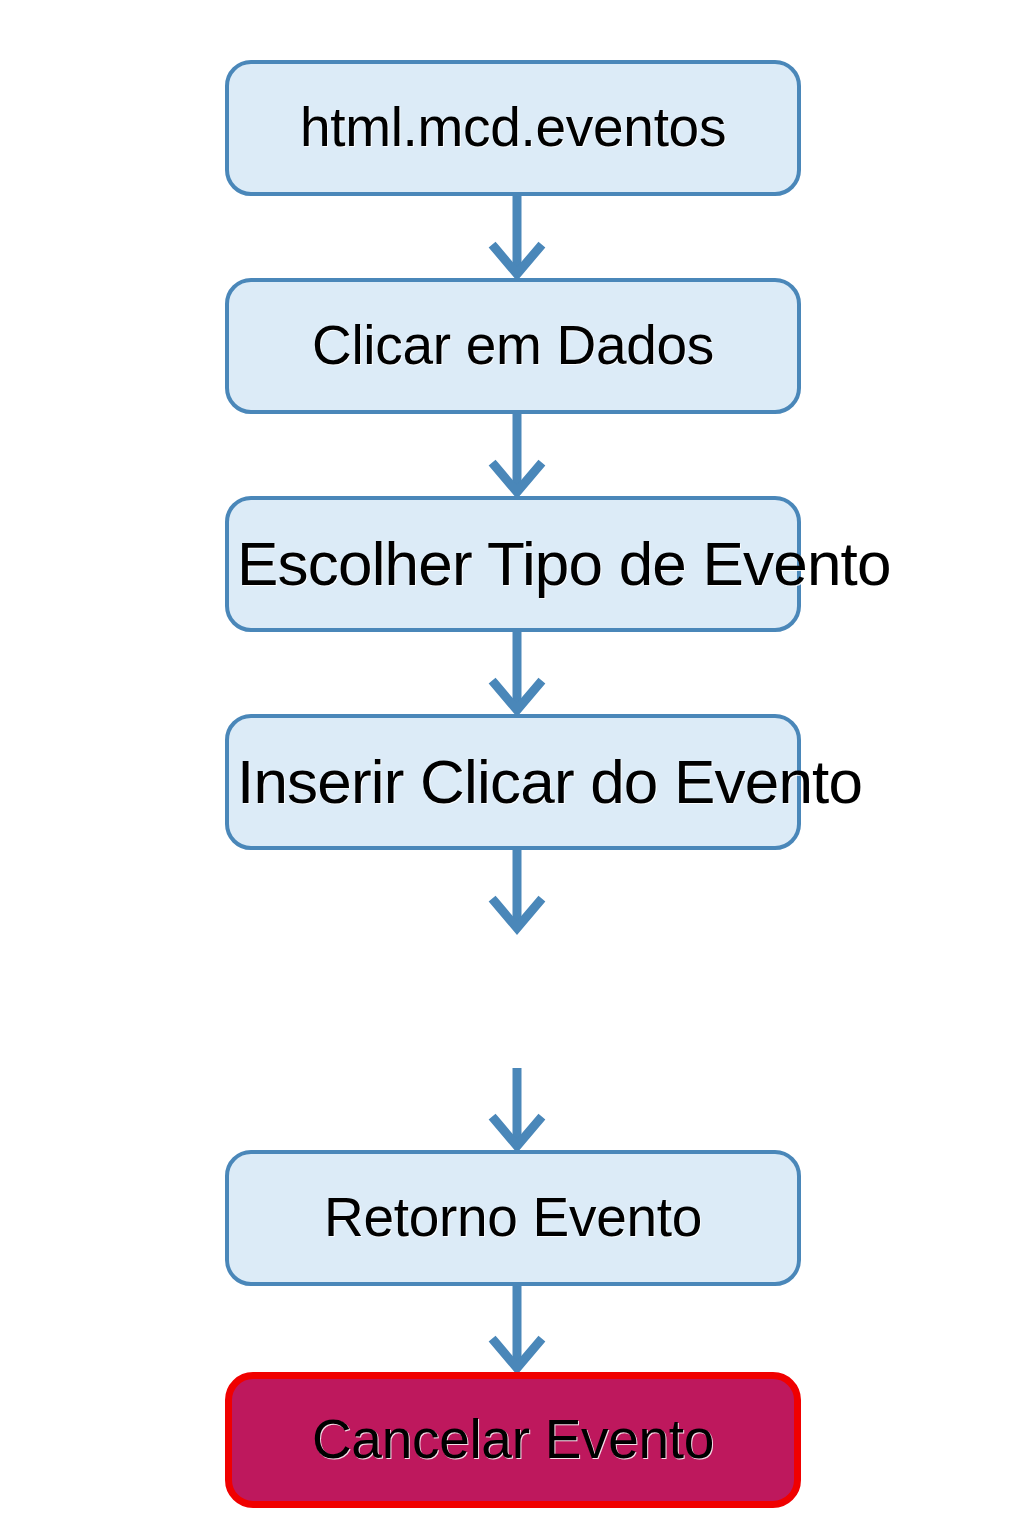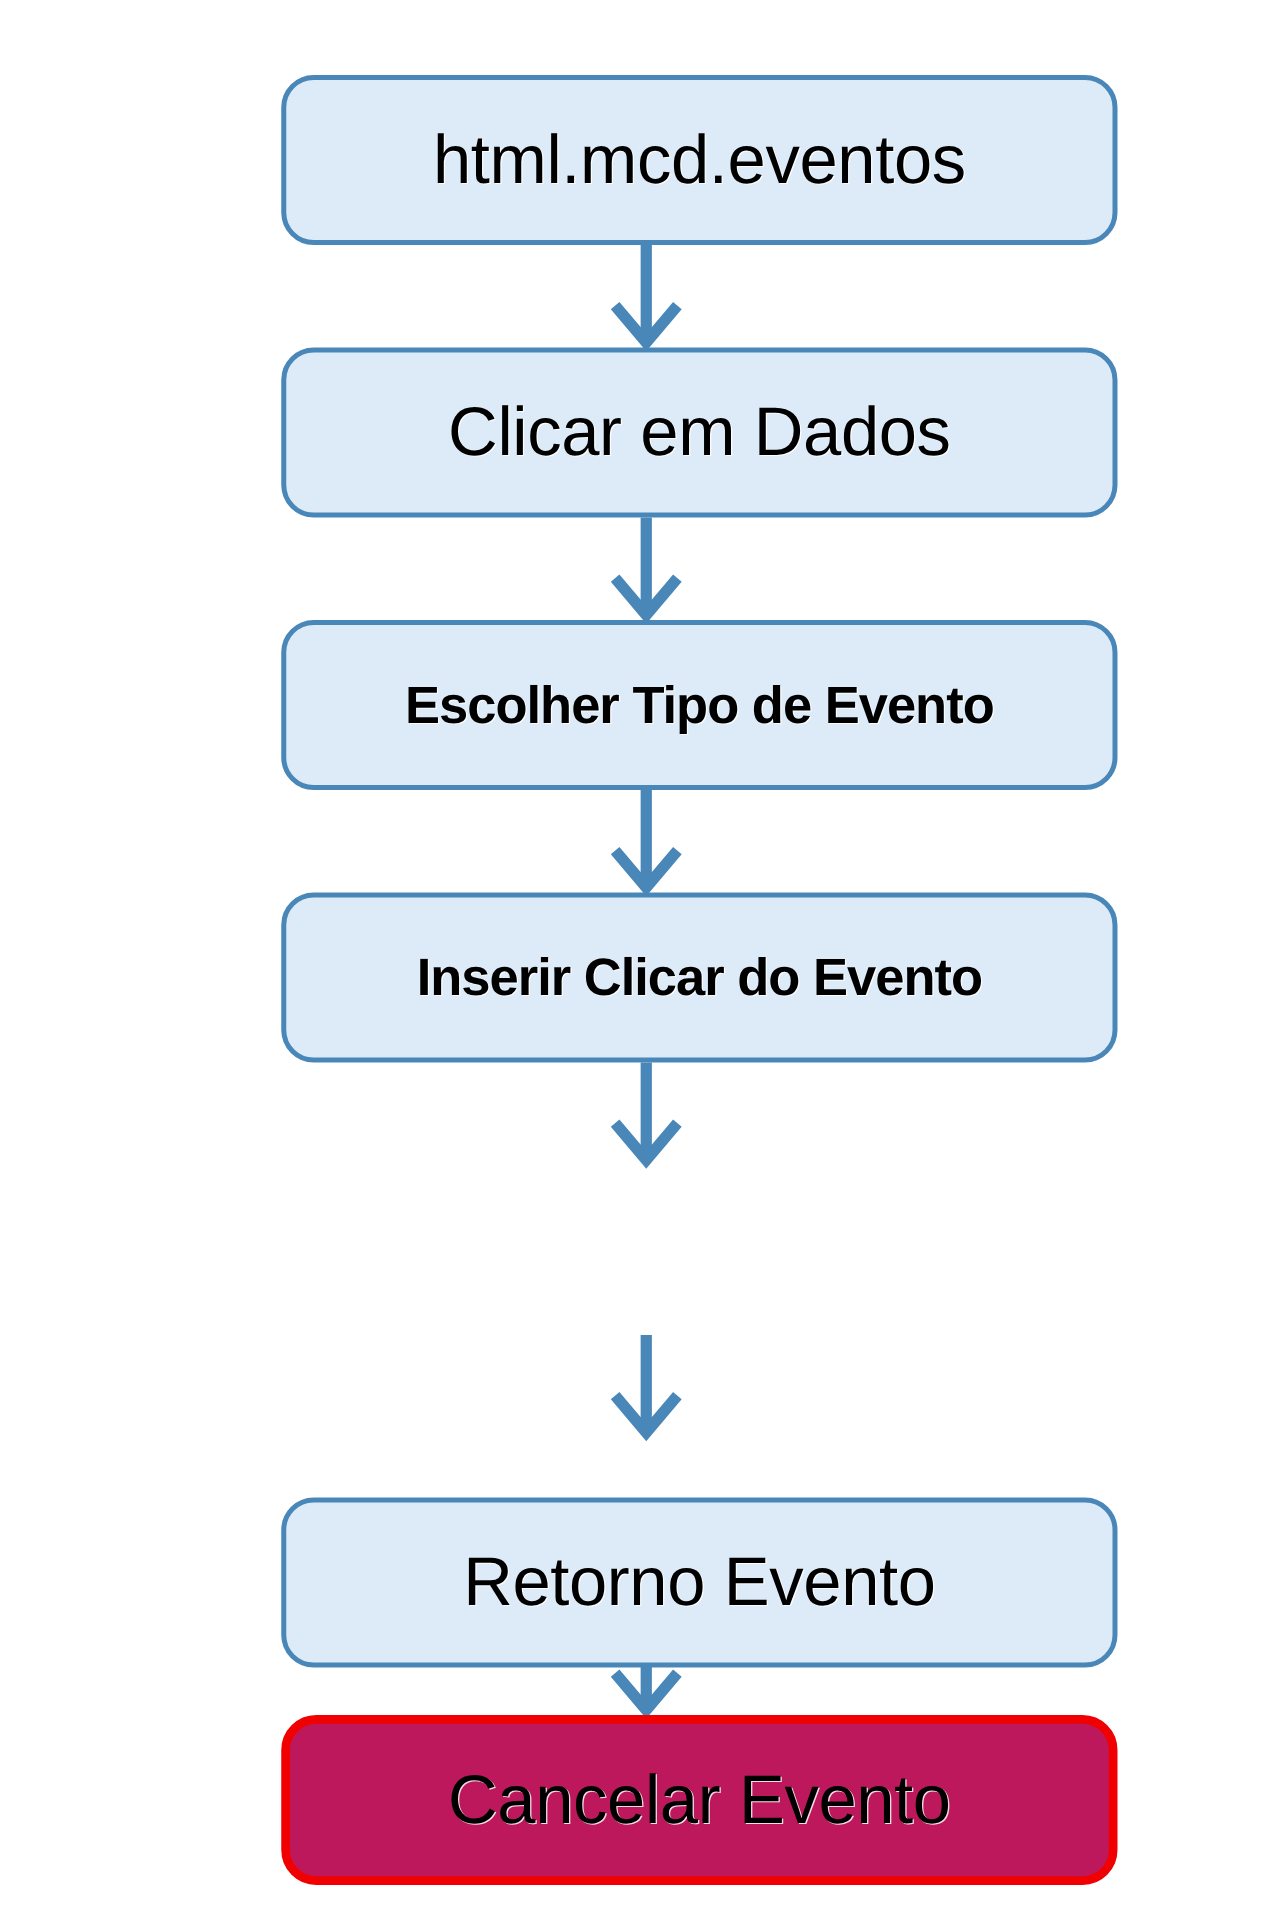--- a/index.html
+++ b/index.html
@@ -17,21 +17,21 @@
 
   #flowchart {
     position: relative;
     width: 1024px;
     height: 1536px;
   }
 
   .node {
     position: absolute;
     left: 225px;
-    width: 669px;
+    width: 576px;
     height: 136px;
     box-sizing: border-box;
     border-radius: 26px;
     display: flex;
     align-items: center;
     justify-content: center;
     text-align: center;
     z-index: 3;
   }
 
@@ -55,23 +55,22 @@
   }
 
   .node.terminal-cancel {
     background: #be185d;
     border: 7px solid #f00000;
     border-radius: 28px;
   }
 
   
   .node[data-fit="tight"] .node-label {
-    font-size: 42px;
+    font-size: 62px;
     letter-spacing: -0.8px;
-    font-weight: bold;
   }
 
   .connector {
     position: absolute;
     left: 0;
     top: 0;
     width: 1024px;
     height: 1536px;
     z-index: 1;
     pointer-events: none;
@@ -111,21 +110,21 @@
 
   <div class="node process" style="top:496px;" data-fit="tight">
     <span class="node-label">Escolher Tipo de Evento</span>
   </div>
 
   <div class="node process" style="top:714px;" data-fit="tight">
     <span class="node-label">Inserir Clicar do Evento</span>
   </div>
 
 
-  <div class="node process" style="top:1198px;">
+  <div class="node process" style="top:1150px;">
     <span class="node-label">Retorno Evento</span>
   </div>
 
   <div class="node terminal-cancel" style="top:1372px;">
     <span class="node-label">Cancelar Evento</span>
   </div>
 
 </div>
 
 </body></html>

